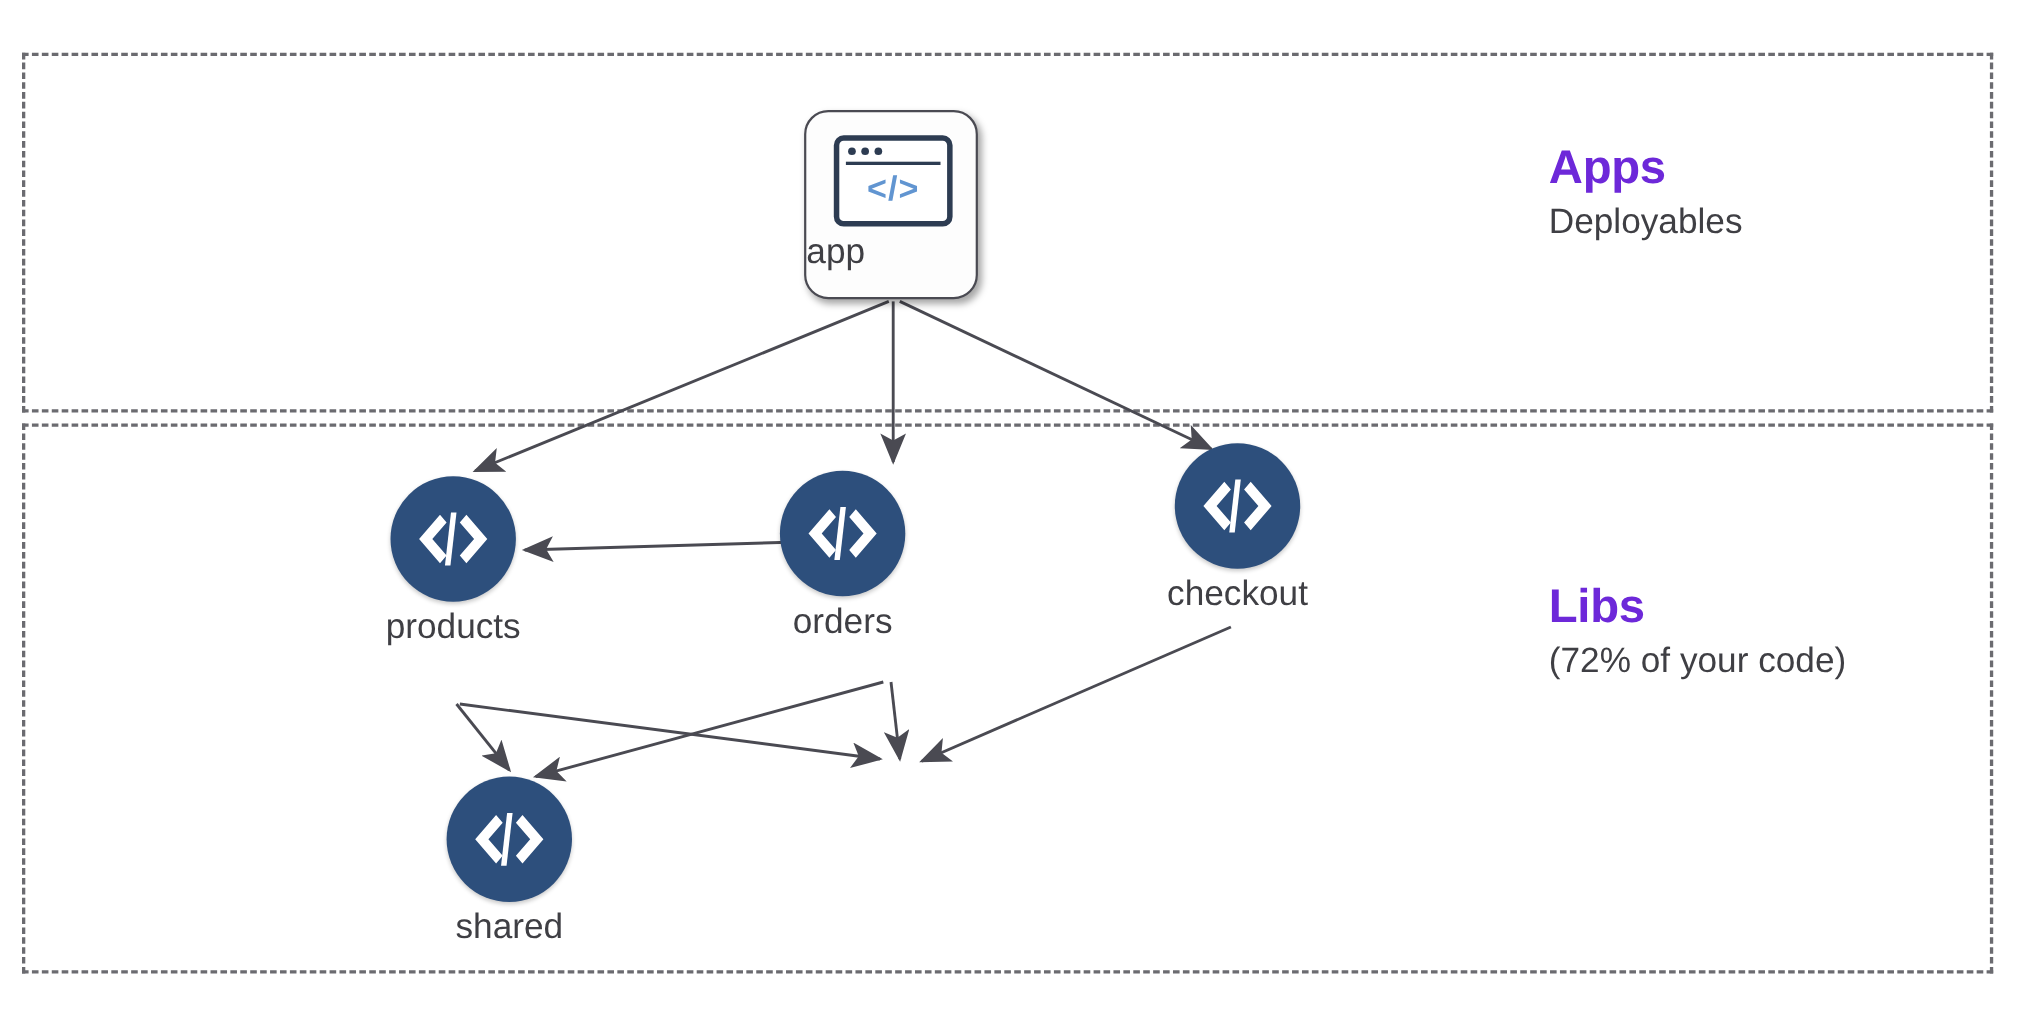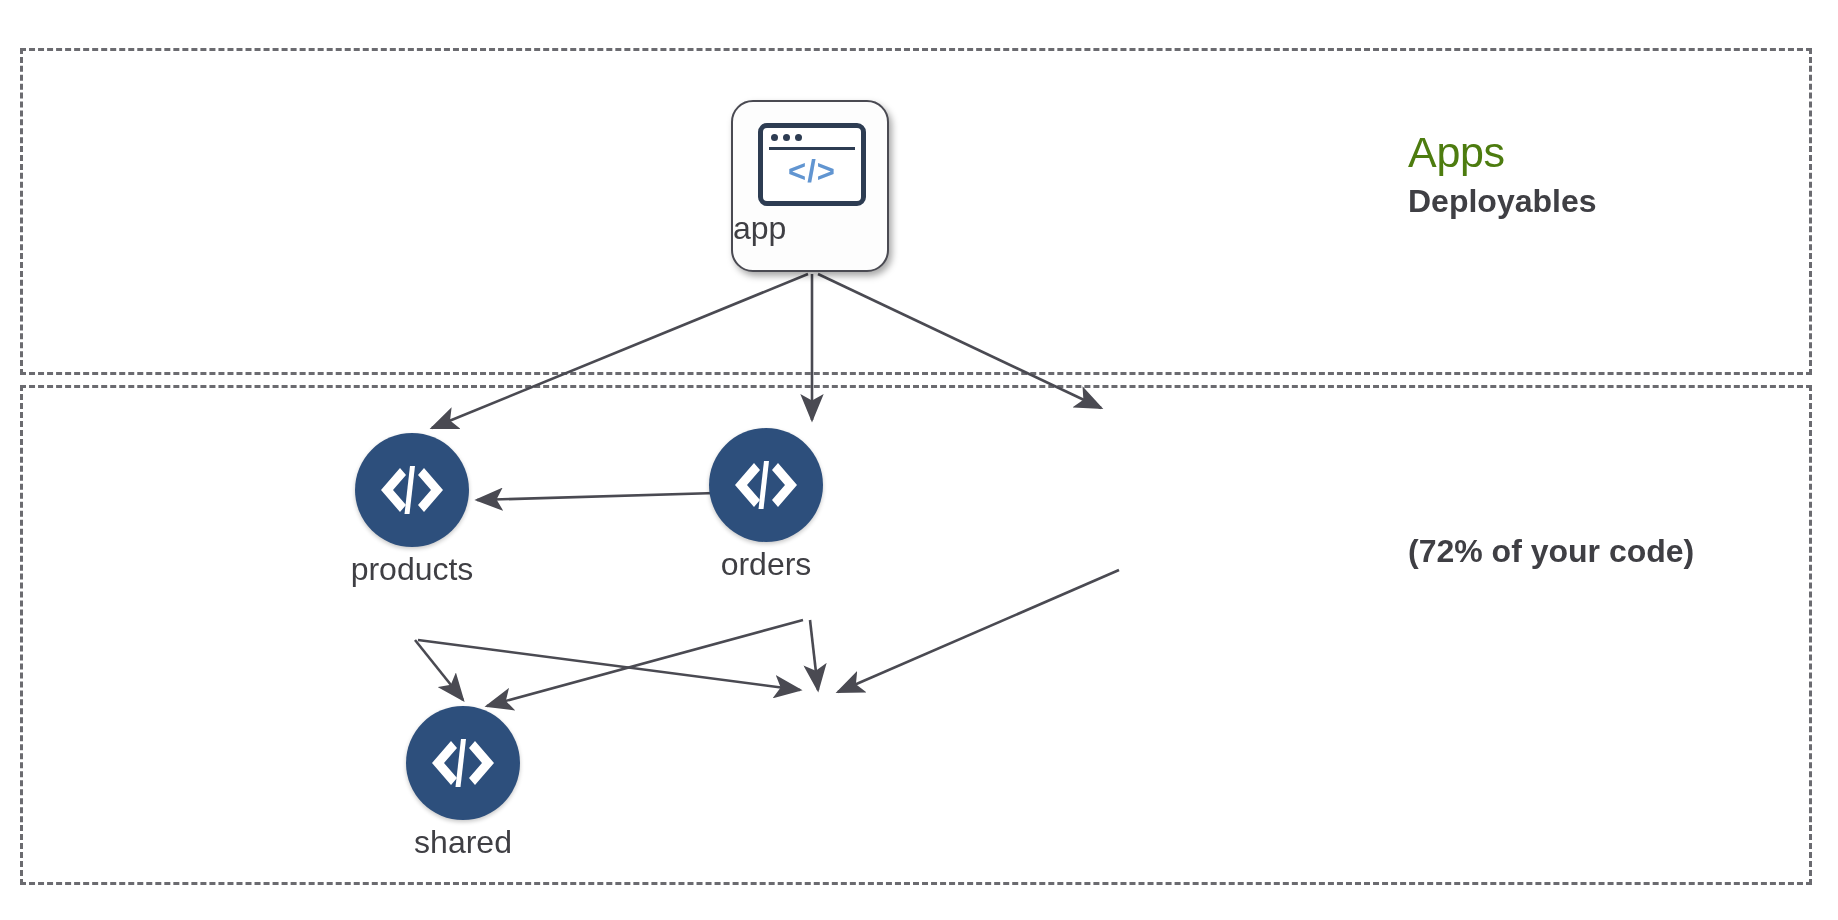--- a/index.html
+++ b/index.html
@@ -42,28 +42,28 @@
 
   
   .zone-caption {
     position: absolute;
     color: #3f3f44;
     line-height: 1.15;
   }
   .zone-caption .caption-title {
     display: block;
     font-size: 43px;
-    font-weight: normal;
+    font-weight: bold;
     letter-spacing: -0.3px;
-    color: #4d7c0f;
+    color: #6d28d9;
   }
   .zone-caption .caption-sub {
     display: block;
     font-size: 32px;
-    font-weight: bold;
+    font-weight: normal;
     color: #3f3f44;
     margin-top: 6px;
   }
   #caption-apps { left: 1408px; top: 128px; }
   #caption-libs { left: 1408px; top: 527px; }
 
   
   #edges {
     position: absolute;
     left: 0;
@@ -186,20 +186,21 @@
 <div id="canvas">
 
   <div class="zone" id="zone-apps"></div>
   <div class="zone" id="zone-libs"></div>
 
   <div class="zone-caption" id="caption-apps">
     <span class="caption-title">Apps</span>
     <span class="caption-sub">Deployables</span>
   </div>
   <div class="zone-caption" id="caption-libs">
+    <span class="caption-title">Libs</span>
     <span class="caption-sub">(72% of your code)</span>
   </div>
 
   <svg id="edges" viewBox="0 0 1838 920" xmlns="http://www.w3.org/2000/svg">
     <defs>
       <marker id="arrowhead" markerWidth="11" markerHeight="9" refX="10" refY="4.5" orient="auto" markerUnits="strokeWidth">
         <path d="M0,0 L11,4.5 L0,9 L2.5,4.5 Z" fill="#4a4a52"></path>
       </marker>
     </defs>
     <g stroke="#4a4a52" stroke-width="2.6" fill="none" marker-end="url(#arrowhead)">
@@ -243,20 +244,30 @@
     <div class="disc">
       <svg width="74" height="52" viewBox="0 0 74 52" xmlns="http://www.w3.org/2000/svg" aria-hidden="true">
         <path d="M25 4 L6 26 L25 48 L31 41 L18 26 L31 11 Z" fill="#ffffff"></path>
         <path d="M49 4 L68 26 L49 48 L43 41 L56 26 L43 11 Z" fill="#ffffff"></path>
         <path d="M40 2 L34.5 50 L29.5 50 L35 2 Z" fill="#ffffff"></path>
       </svg>
     </div>
     <div class="lib-label">orders</div>
   </div>
 
+  <div class="lib-node" id="node-checkout">
+    <div class="disc">
+      <svg width="74" height="52" viewBox="0 0 74 52" xmlns="http://www.w3.org/2000/svg" aria-hidden="true">
+        <path d="M25 4 L6 26 L25 48 L31 41 L18 26 L31 11 Z" fill="#ffffff"></path>
+        <path d="M49 4 L68 26 L49 48 L43 41 L56 26 L43 11 Z" fill="#ffffff"></path>
+        <path d="M40 2 L34.5 50 L29.5 50 L35 2 Z" fill="#ffffff"></path>
+      </svg>
+    </div>
+    <div class="lib-label">checkout</div>
+  </div>
 
   <div class="lib-node" id="node-shared">
     <div class="disc">
       <svg width="74" height="52" viewBox="0 0 74 52" xmlns="http://www.w3.org/2000/svg" aria-hidden="true">
         <path d="M25 4 L6 26 L25 48 L31 41 L18 26 L31 11 Z" fill="#ffffff"></path>
         <path d="M49 4 L68 26 L49 48 L43 41 L56 26 L43 11 Z" fill="#ffffff"></path>
         <path d="M40 2 L34.5 50 L29.5 50 L35 2 Z" fill="#ffffff"></path>
       </svg>
     </div>
     <div class="lib-label">shared</div>

